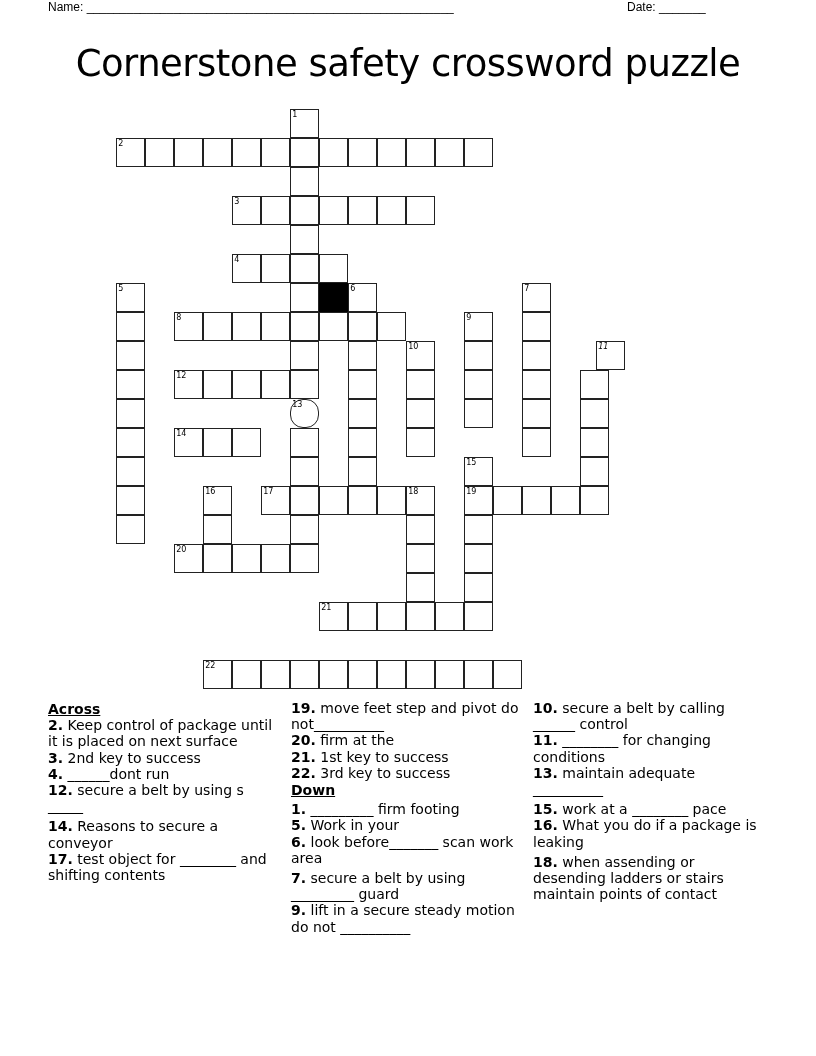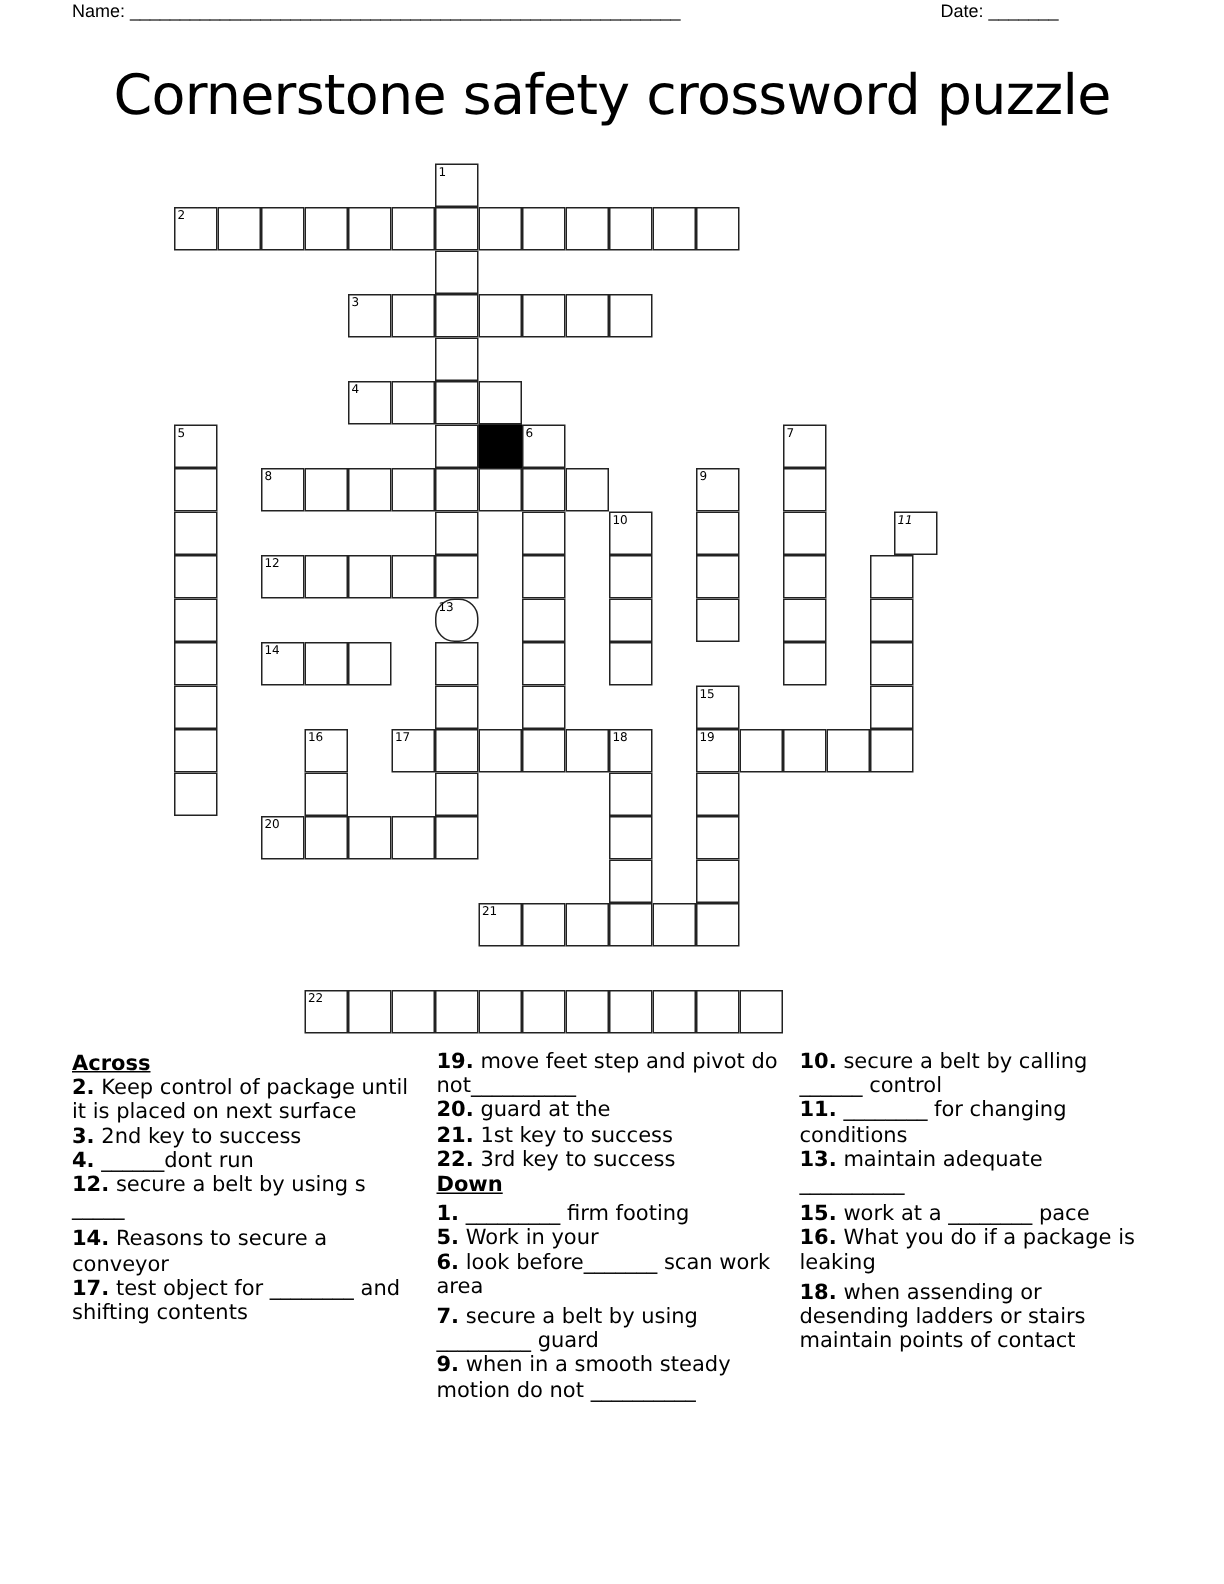--- a/index.html
+++ b/index.html
@@ -214,29 +214,29 @@
   <div class="clue"><b>2.</b> <span>Keep control of package until it is placed on next surface</span></div>
   <div class="clue"><b>3.</b> <span>2nd key to success</span></div>
   <div class="clue"><b>4.</b> <span>______dont run</span></div>
   <div class="clue gap"><b>12.</b> <span>secure a belt by using s _____</span></div>
   <div class="clue"><b>14.</b> <span>Reasons to secure a conveyor</span></div>
   <div class="clue"><b>17.</b> <span>test object for ________ and shifting contents</span></div>
 </div>
 
 <div class="clues col2">
   <div class="clue"><b>19.</b> <span>move feet step and pivot do not__________</span></div>
-  <div class="clue"><b>20.</b> <span>guard at the</span></div>
+  <div class="clue"><b>20.</b> <span>firm at the</span></div>
   <div class="clue"><b>21.</b> <span>1st key to success</span></div>
   <div class="clue"><b>22.</b> <span>3rd key to success</span></div>
   <div class="sec-head" style="margin-bottom:3px">Down</div>
   <div class="clue"><b>1.</b> <span>_________ firm footing</span></div>
   <div class="clue"><b>5.</b> <span>Work in your</span></div>
   <div class="clue gap"><b>6.</b> <span>look before_______ scan work area</span></div>
   <div class="clue"><b>7.</b> <span>secure a belt by using _________ guard</span></div>
-  <div class="clue"><b>9.</b> <span>when in a smooth steady motion do not __________</span></div>
+  <div class="clue"><b>9.</b> <span>lift in a secure steady motion do not __________</span></div>
 </div>
 
 <div class="clues col3">
   <div class="clue"><b>10.</b> <span>secure a belt by calling ______ control</span></div>
   <div class="clue"><b>11.</b> <span>________ for changing conditions</span></div>
   <div class="clue gap"><b>13.</b> <span>maintain adequate __________</span></div>
   <div class="clue"><b>15.</b> <span>work at a ________ pace</span></div>
   <div class="clue gap"><b>16.</b> <span>What you do if a package is leaking</span></div>
   <div class="clue"><b>18.</b> <span>when assending or desending ladders or stairs maintain points of contact</span></div>
 </div>

